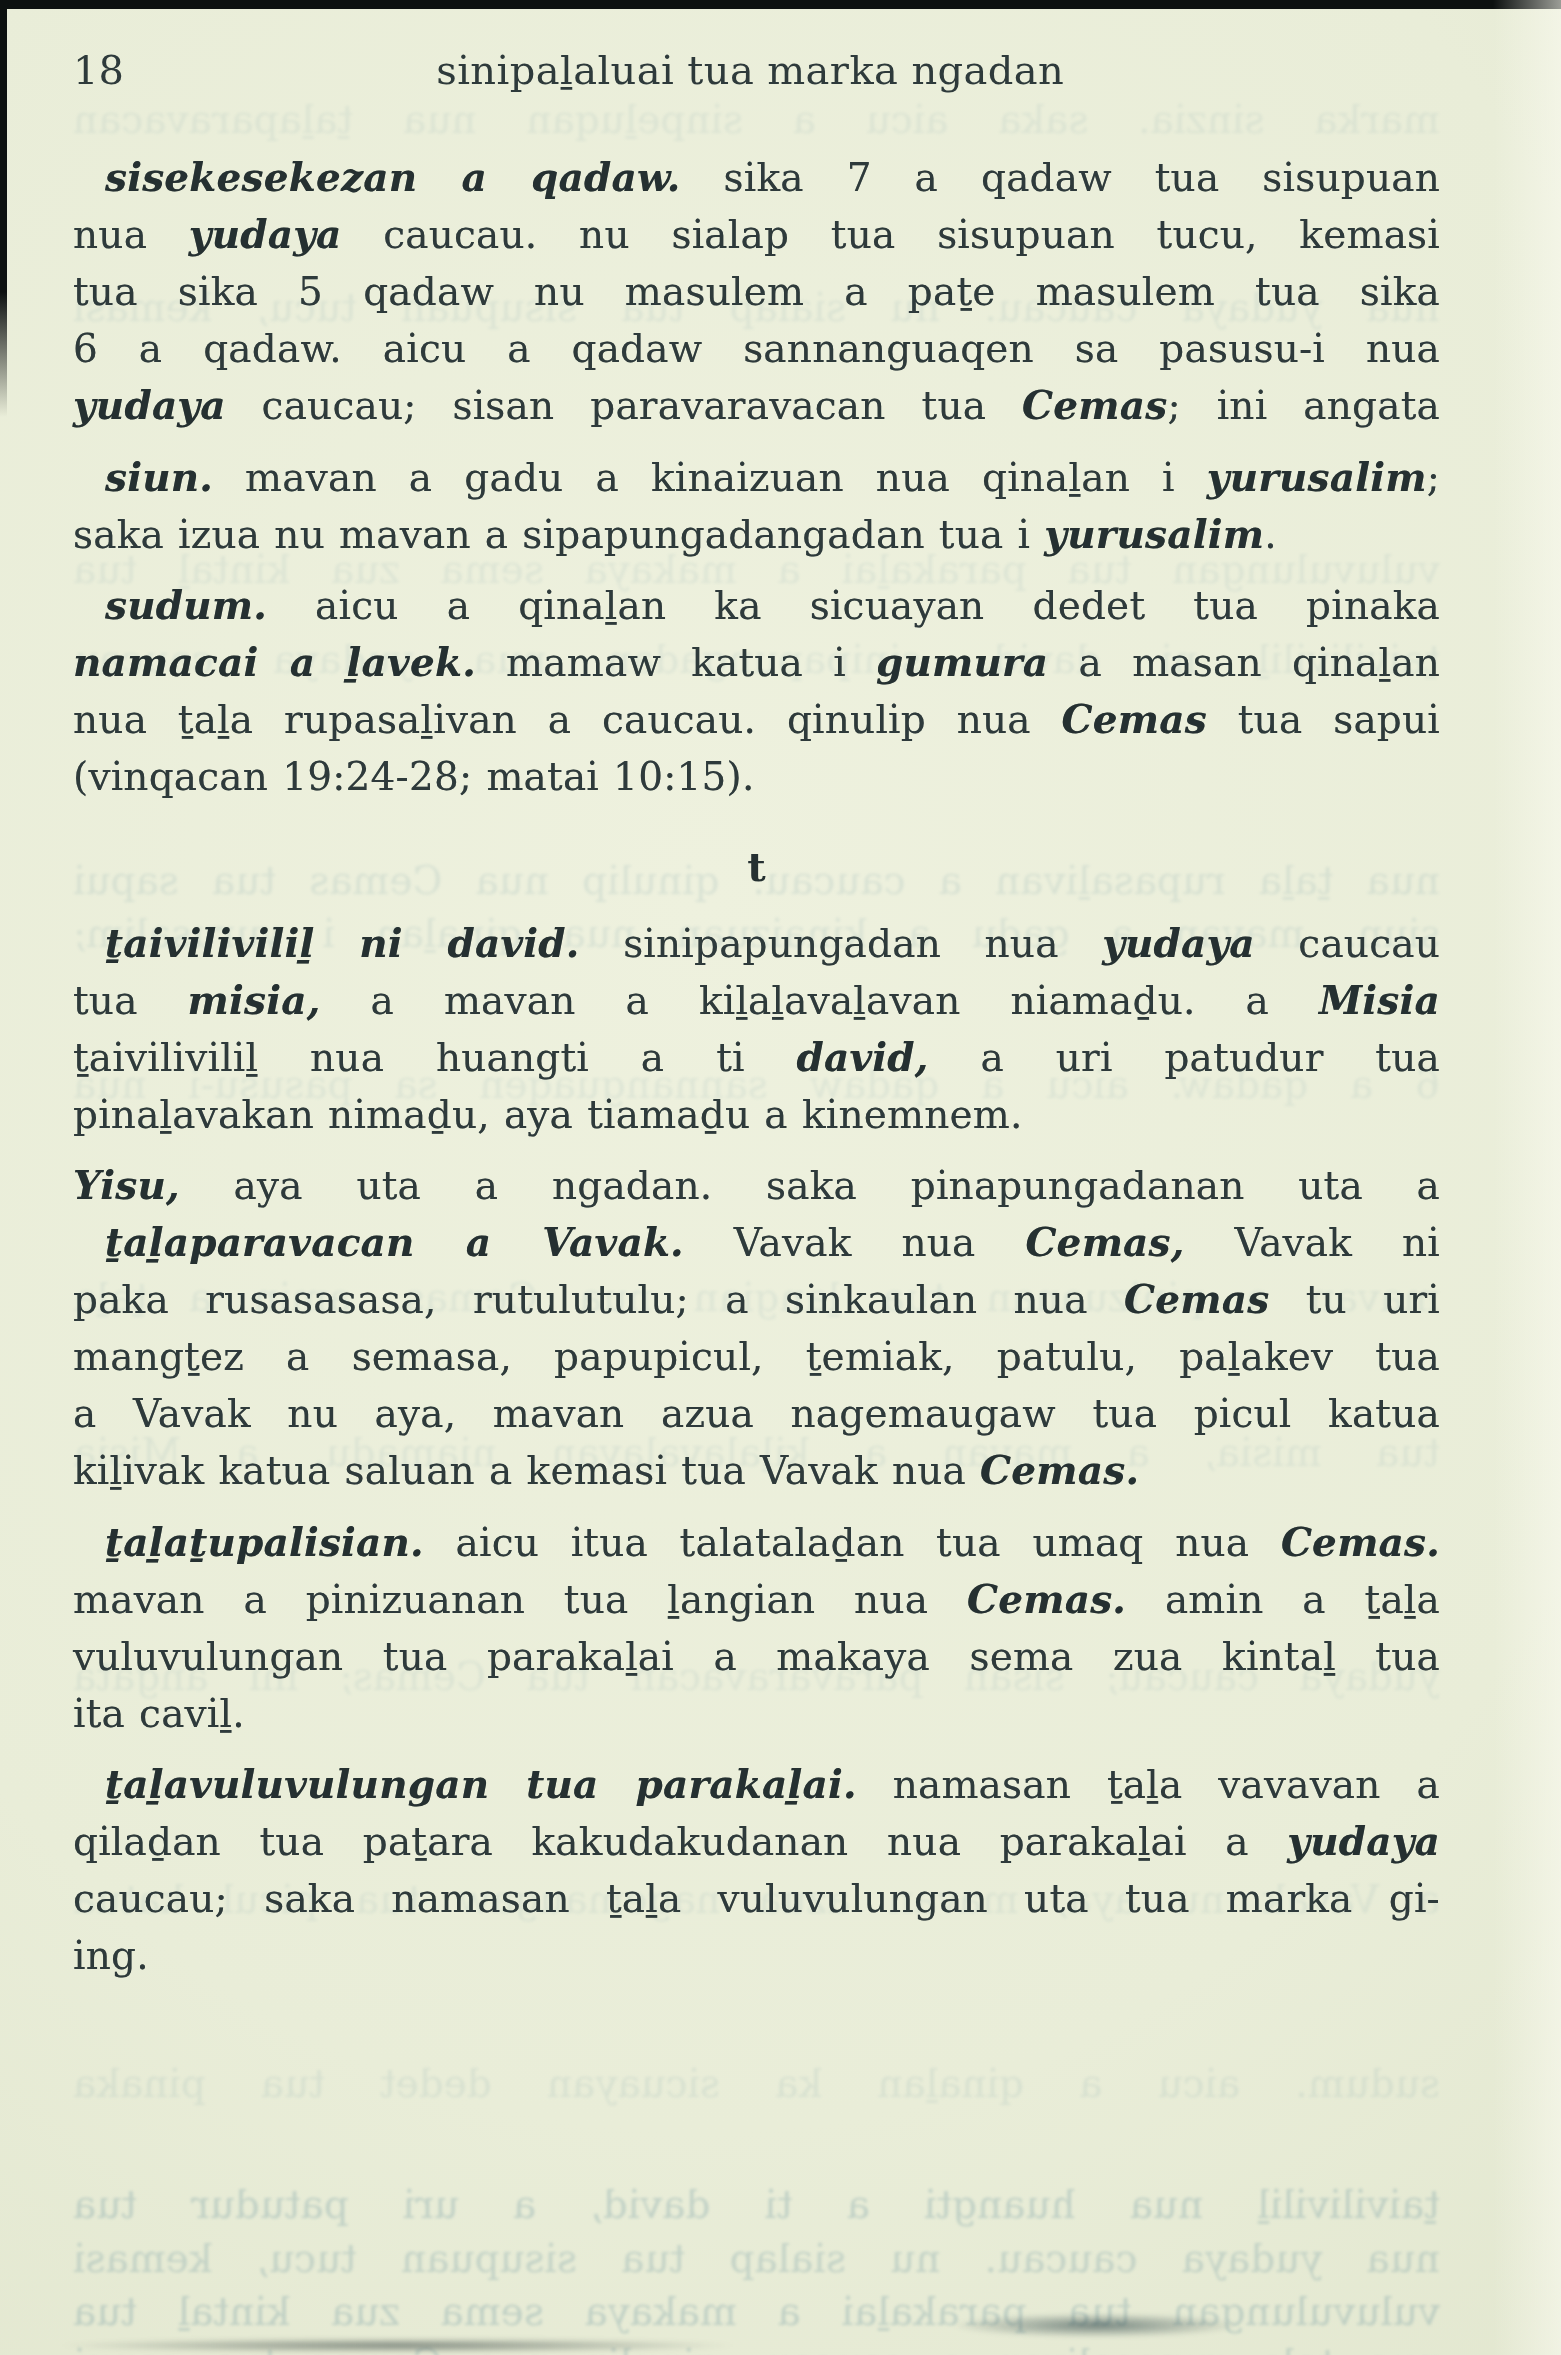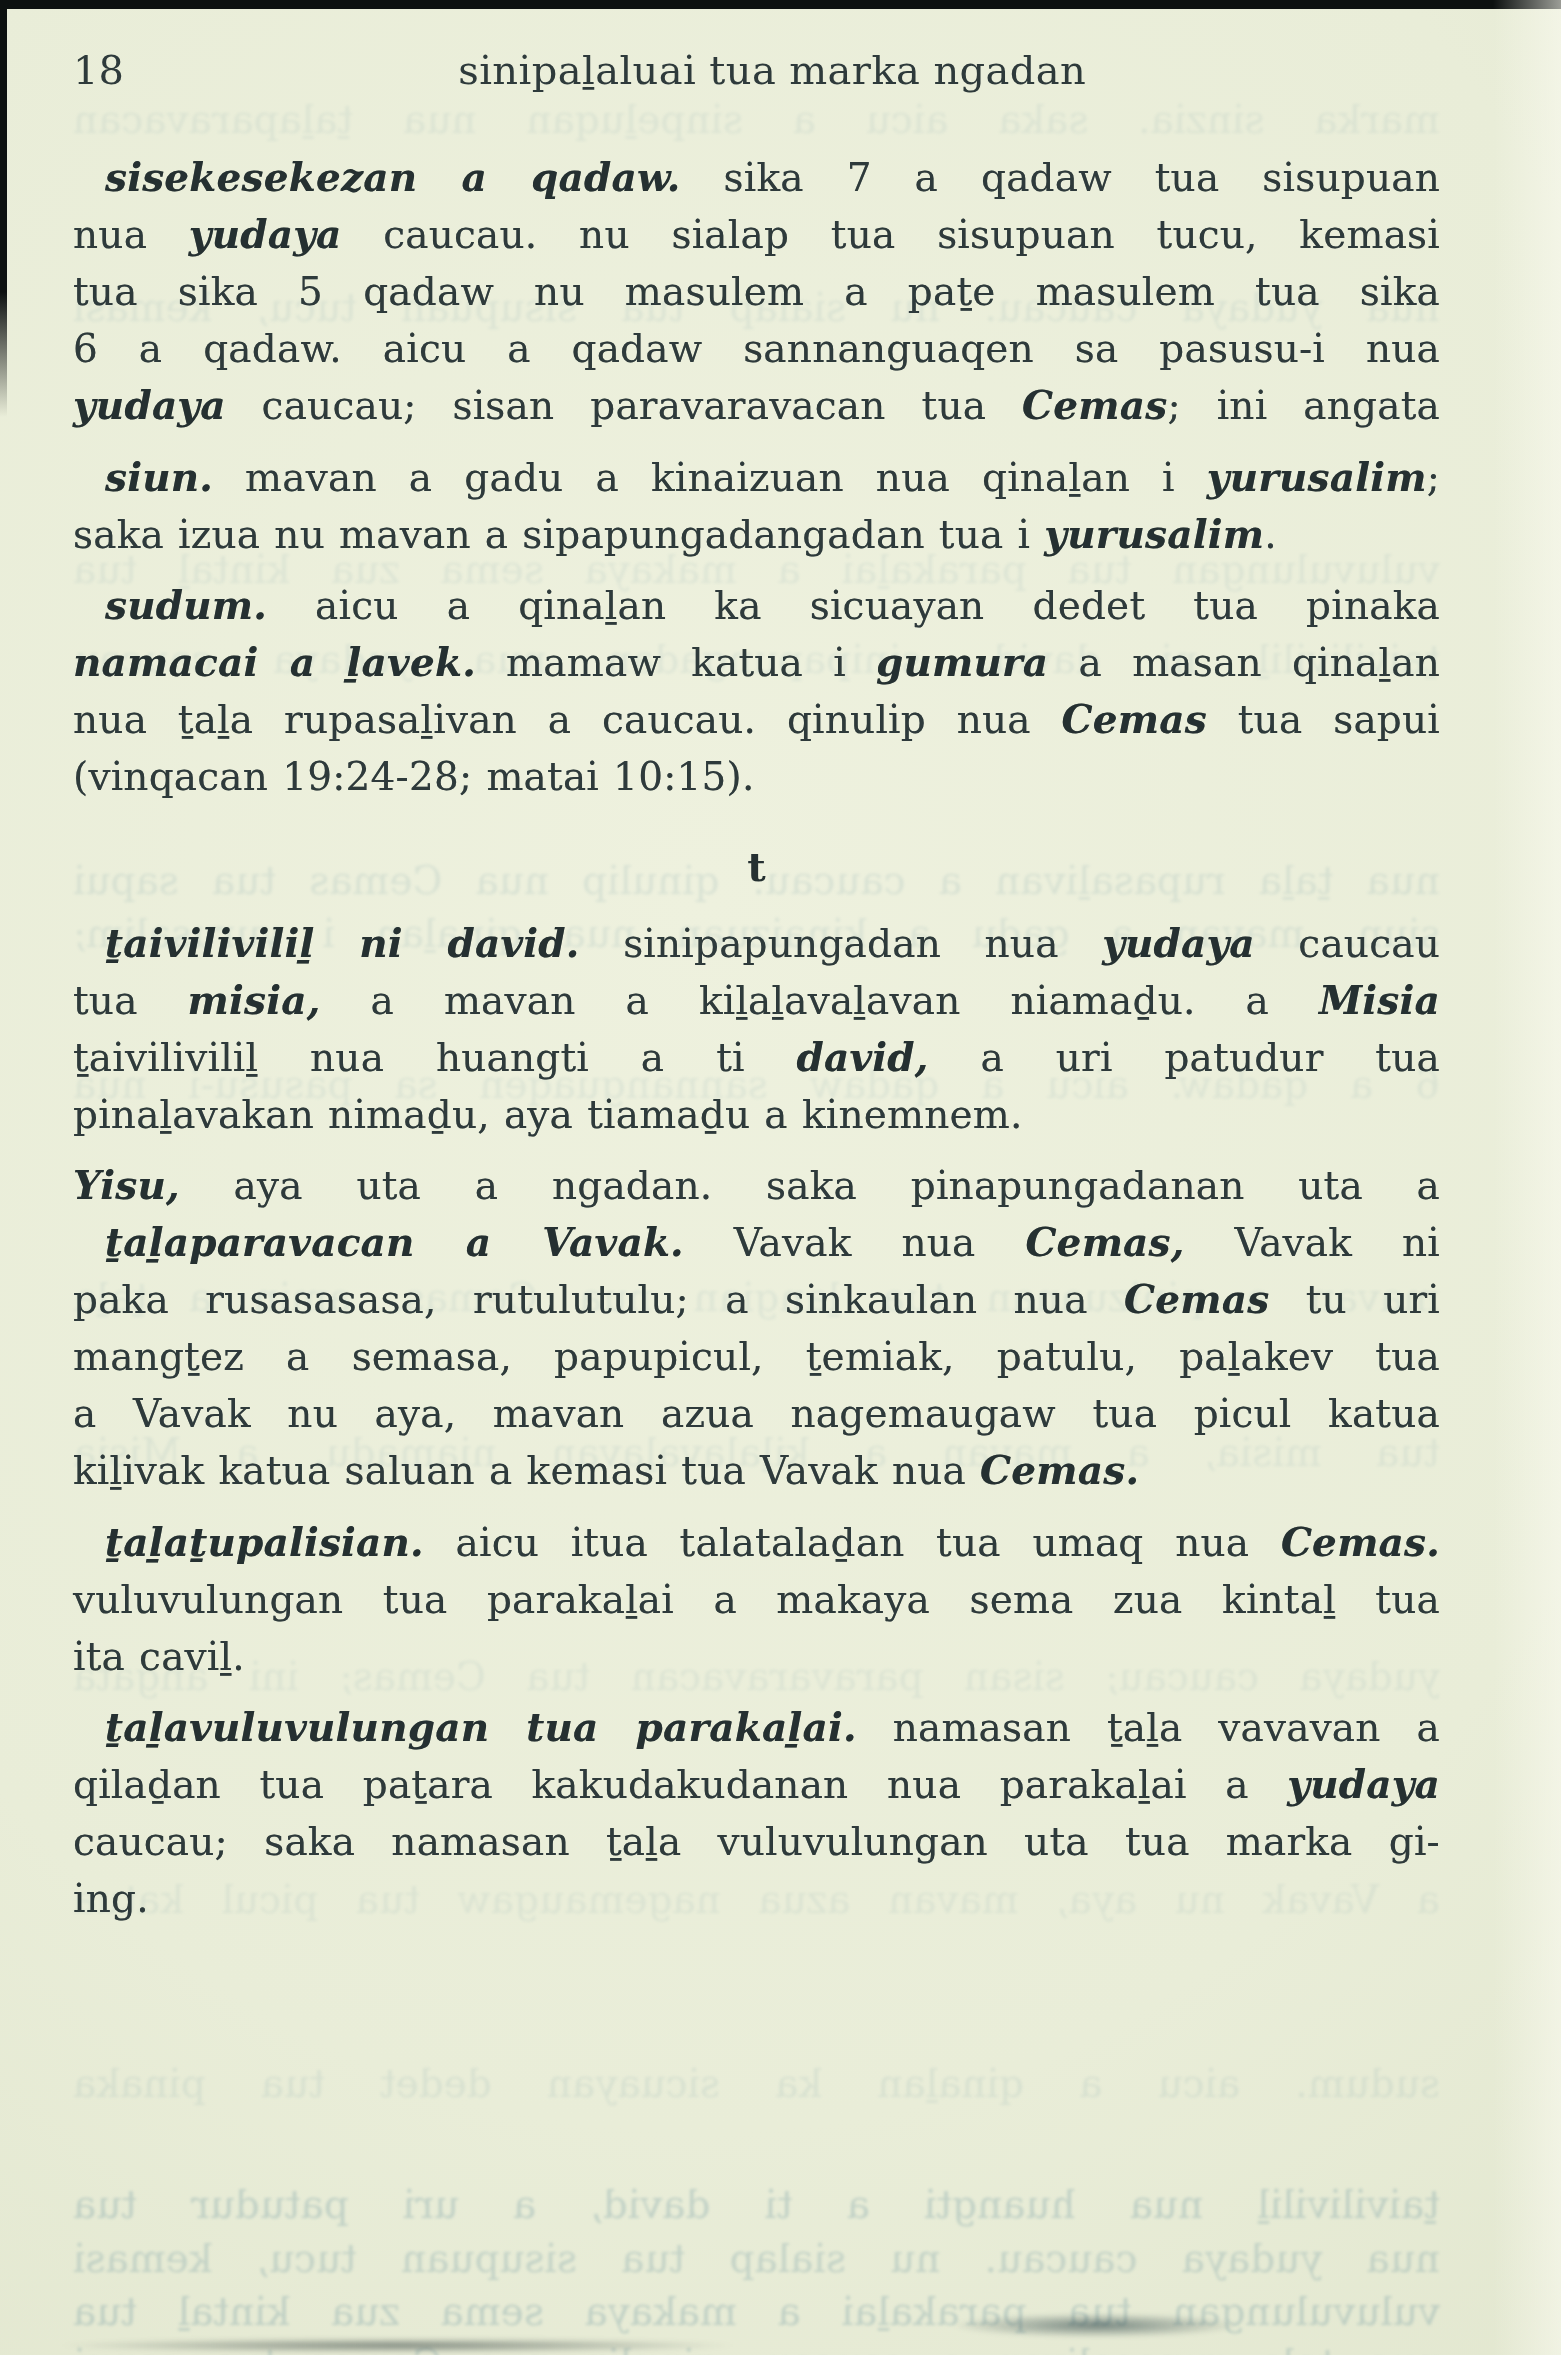--- a/index.html
+++ b/index.html
@@ -28,21 +28,21 @@
   .smudge-bottom-right {
     position: absolute; left: 951px; bottom: 17.5px; width: 291px; height: 25px;
     background: radial-gradient(closest-side, rgba(30,55,62,.55), rgba(30,55,62,0));
     filter: blur(1.9px);
   }
   .content { position: absolute; left: 73px; right: 121px; top: 41px; }
   .running-head { position: relative; height: 58px; margin-bottom: 50px; }
   .page-number { position: absolute; left: 0; top: 0; font-size: 40px; line-height: 58px; }
   .running-title {
     position: absolute; left: 50%; top: 0; transform: translateX(-51%);
-    font-size: 40px; line-height: 58px; letter-spacing: 0.4px; white-space: nowrap; margin-left: 22px;
+    font-size: 40px; line-height: 58px; letter-spacing: 0.4px; white-space: nowrap;
   }
   .entry { margin: 0 0 14.6px 0; }
   .line {
     font-size: 39px; line-height: 57px; height: 57px;
     text-align: justify; text-align-last: justify;
     letter-spacing: 0.2px; word-spacing: 1.5px;
     text-shadow: 0 0 0.6px rgba(46,58,59,.55);
     overflow: visible; white-space: nowrap;
   }
   .line.first { text-indent: 32px; }
@@ -118,20 +118,21 @@
         <div class="entry">
           <div class="line"><b>Yisu,</b><span> aya uta a ngadan. saka pinapungadanan uta a</span></div>
           <div class="line first"><b>ṯaḻaparavacan a Vavak.</b><span> Vavak nua </span><b>Cemas,</b><span> Vavak ni</span></div>
           <div class="line"><span>paka rusasasasa, rutulutulu; a sinkaulan nua </span><b>Cemas</b><span> tu uri</span></div>
           <div class="line"><span>mangṯez a semasa, papupicul, ṯemiak, patulu, paḻakev tua</span></div>
           <div class="line"><span>a Vavak nu aya, mavan azua nagemaugaw tua picul katua</span></div>
           <div class="line last"><span>kiḻivak katua saluan a kemasi tua Vavak nua </span><b>Cemas.</b></div>
         </div>
         <div class="entry">
           <div class="line first"><b>ṯaḻaṯupalisian.</b><span> aicu itua talatalaḏan tua umaq nua </span><b>Cemas.</b></div>
+          <div class="line"><span>mavan a pinizuanan tua ḻangian nua </span><b>Cemas.</b><span> amin a ṯaḻa</span></div>
           <div class="line"><span>vuluvulungan tua parakaḻai a makaya sema zua kintaḻ tua</span></div>
           <div class="line last"><span>ita caviḻ.</span></div>
         </div>
         <div class="entry">
           <div class="line first"><b>ṯaḻavuluvulungan tua parakaḻai.</b><span> namasan ṯaḻa vavavan a</span></div>
           <div class="line"><span>qilaḏan tua paṯara kakudakudanan nua parakaḻai a </span><b>yudaya</b></div>
           <div class="line"><span>caucau; saka namasan ṯaḻa vuluvulungan uta tua marka gi-</span></div>
           <div class="line last"><span>ing.</span></div>
         </div>
       </div>

